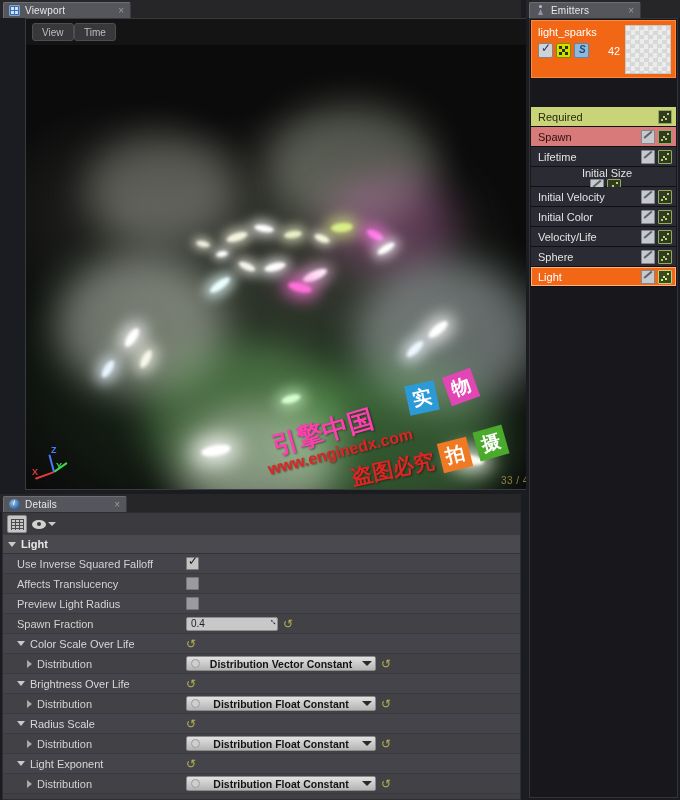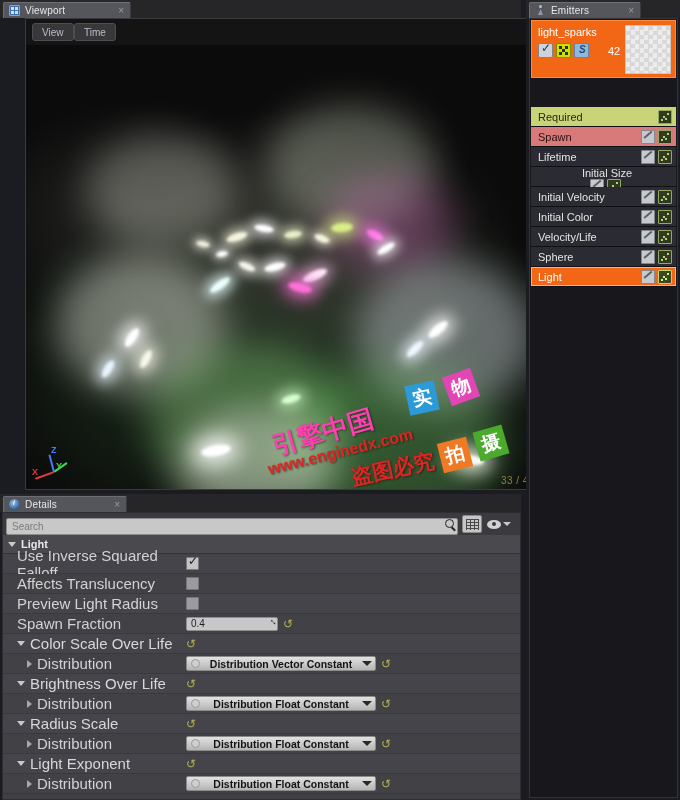--- a/index.html
+++ b/index.html
@@ -193,21 +193,21 @@
 
   .det-scroll { position: absolute; left: 0; top: 22px; width: 100%; height: 266px; overflow: hidden; }
   .cat-header {
     height: 19px; display: flex; align-items: center; gap: 5px; padding-left: 5px;
     background: #4a4a4e; border-bottom: 1px solid #343438;
     color: #e8e8e8; font-size: 11px; font-weight: bold;
   }
   .prow { height: 20px; display: flex; align-items: center; border-bottom: 1px solid #393940; position: relative; }
   .prow:nth-child(even) { background: #414146; }
   .prow:nth-child(odd) { background: #44444a; }
-  .prow .pname { width: 183px; padding-left: 14px; color: #d3d3d3; font-size: 15px; display:flex; align-items:center; gap:5px; flex:none;}
+  .prow .pname { width: 183px; padding-left: 14px; color: #d3d3d3; font-size: 11px; display:flex; align-items:center; gap:5px; flex:none;}
   .prow.group .pname { color: #d8d8d8; }
   .prow .pname.indent { padding-left: 24px; }
   .pval { flex: 1; display: flex; align-items: center; text-align: center; }
 
   .tri-dn { width:0;height:0;border-left:4px solid transparent;border-right:4px solid transparent;border-top:5px solid #c9c9c9; flex:none; }
   .tri-rt { width:0;height:0;border-top:4px solid transparent;border-bottom:4px solid transparent;border-left:5px solid #a9a9a9; flex:none; }
 
   .chk { width: 13px; height: 13px; background: #c4c4c4; border: 1px solid #7d7d7d; border-radius: 1px; position: relative; }
   .chk.on::after { content:"✓"; position:absolute; left:1px; top:-4px; font-size:12px; color:#1d1d1d; }
   .chk.off { background: #9b9b9f; border-color:#76767a; }
@@ -411,24 +411,20 @@
     <div class="tabstrip" id="details-tabstrip">
       <div class="tab">
         <span class="ticon ico-details"></span>
         <span class="tlabel">Details</span>
         <span class="tclose">×</span>
       </div>
     </div>
 
     <div class="det-body">
       <div class="det-searchrow">
-        <div class="search-wrap">
-          <input class="search-input" type="text" placeholder="Search" style="">
-          <span class="mag"></span>
-        </div>
         <div class="btn-grid"></div>
         <div class="btn-eye">
           <span class="eye"></span>
           <span class="caret-dn"></span>
         </div>
       </div>
 
       <div class="det-scroll">
         <div class="cat-header">
           <span class="tri-dn"></span>

